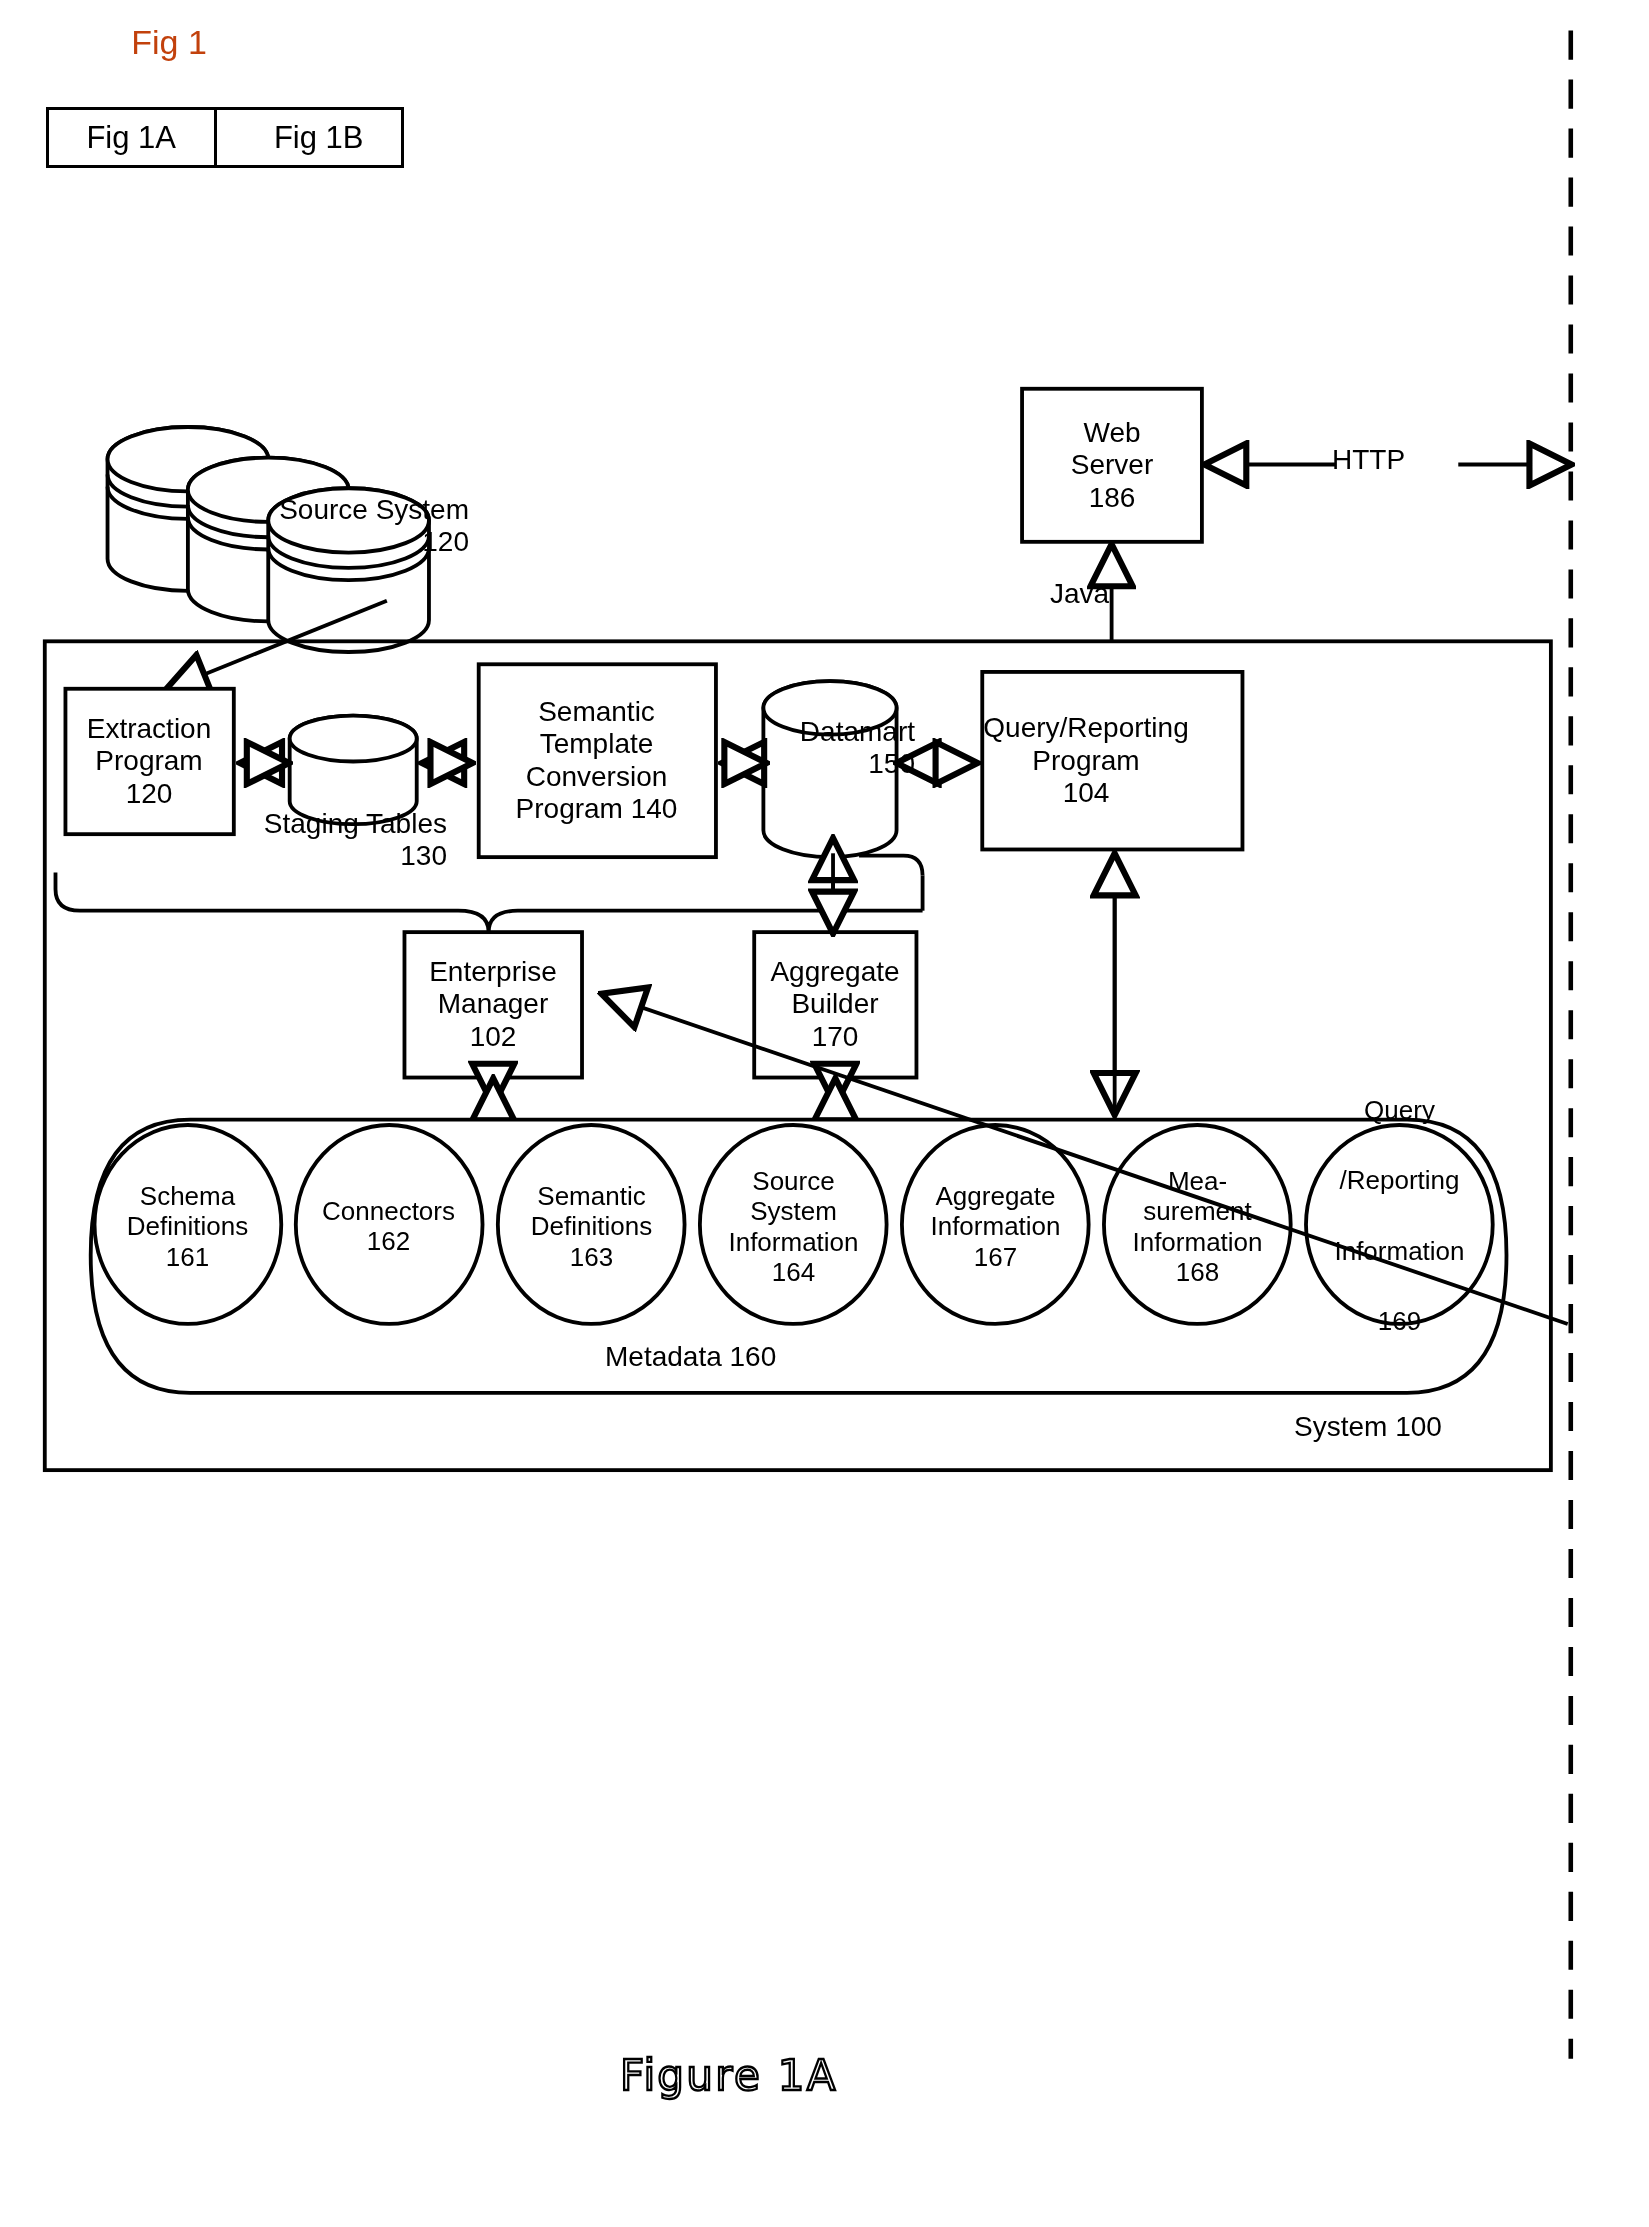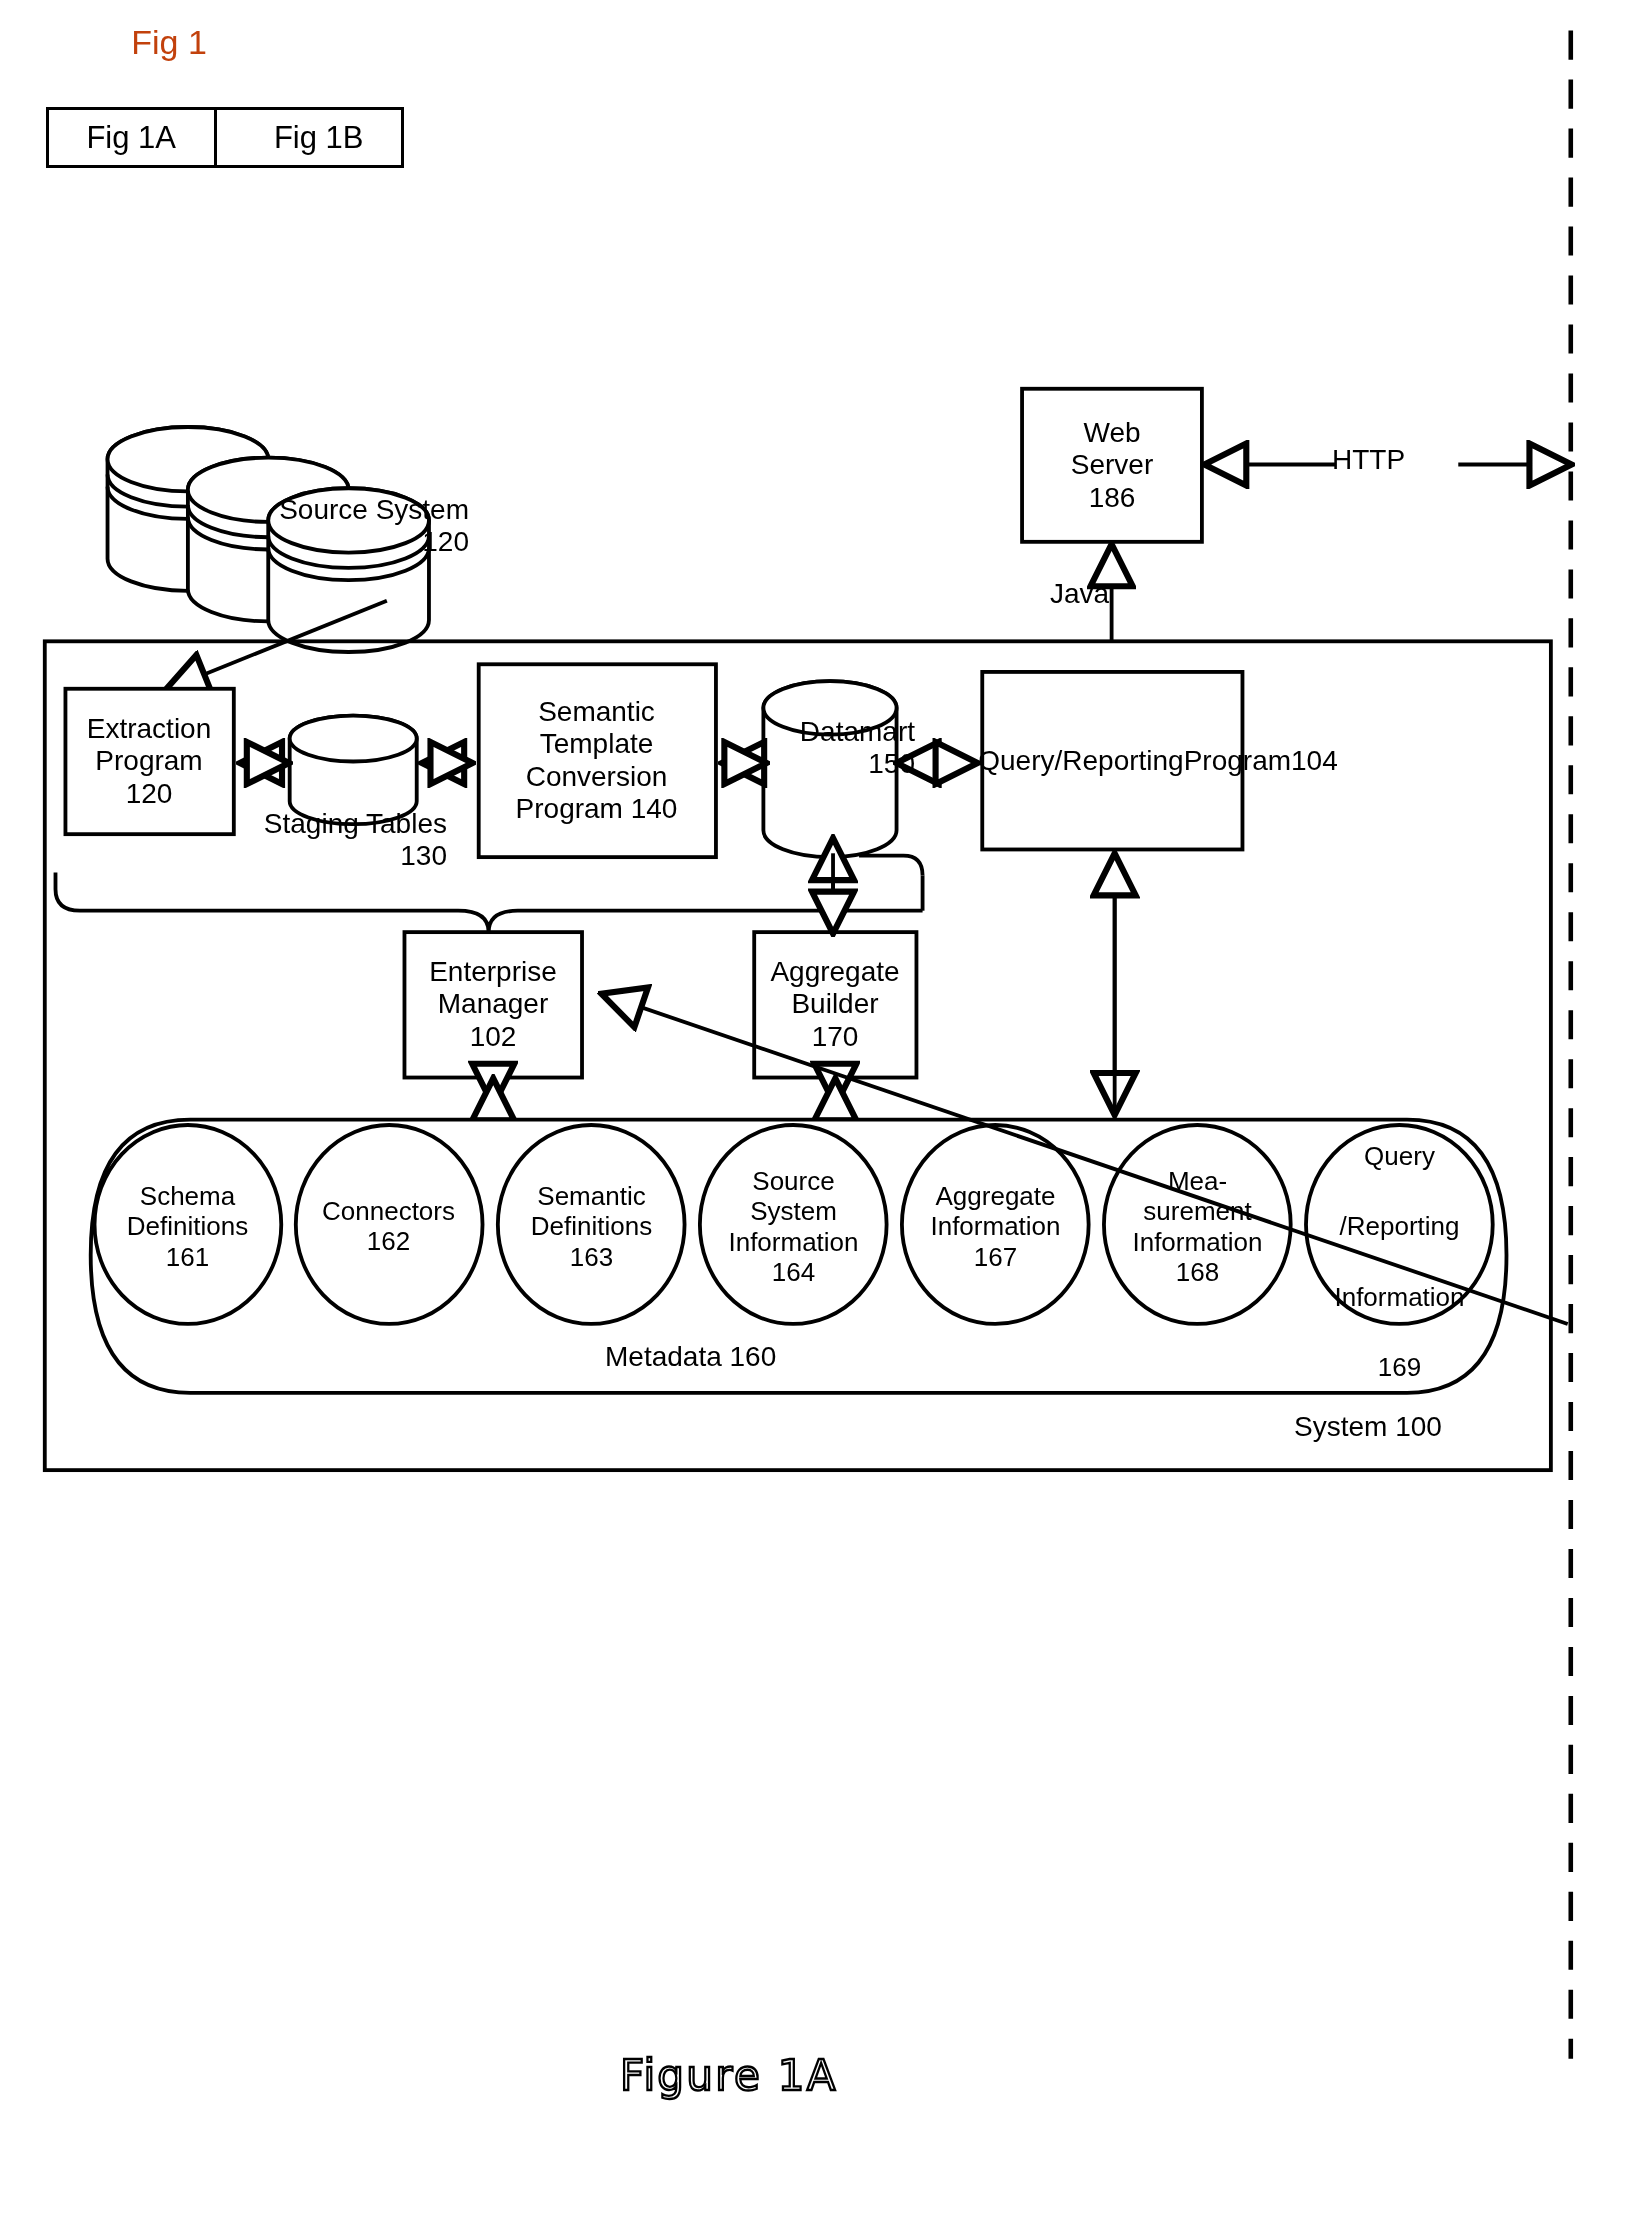--- a/index.html
+++ b/index.html
@@ -163,21 +163,21 @@
   <div>Template</div>
   <div>Conversion</div>
   <div>Program 140</div>
 </div>
 
 <div class="cyl-label" style="left:782px;top:716px;width:133px;">
   <div>Datamart</div>
   <div>150</div>
 </div>
 
-<div class="boxlabel" style="left:1028px;top:672px;width:260px;height:178px;flex-direction:row;">
+<div class="boxlabel" style="left:956px;top:672px;width:260px;height:178px;flex-direction:column;">
   <div>Query/Reporting</div>
   <div>Program</div>
   <div>104</div>
 </div>
 
 <div class="boxlabel" style="left:404px;top:932px;width:178px;height:145px;flex-direction:column;">
   <div>Enterprise</div>
   <div>Manager</div>
   <div>102</div>
 </div>
@@ -212,21 +212,21 @@
   <span>Aggregate</span>
   <span>Information</span>
   <span>167</span>
 </div>
 <div class="circ-label" style="left:1104px;top:1131px;width:187px;height:191px;">
   <span>Mea-</span>
   <span>surement</span>
   <span>Information</span>
   <span>168</span>
 </div>
-<div class="circ-label" style="left:1306px;top:1166px;width:187px;height:191px;gap:40px;">
+<div class="circ-label" style="left:1306px;top:1120px;width:187px;height:191px;gap:40px;">
   <span>Query</span>
   <span>/Reporting</span>
   <span>Information</span>
   <span>169</span>
 </div>
 
 <div class="plain" style="left:605px;top:1341px;width:306px;">Metadata 160</div>
 
 <div class="plain" style="left:1294px;top:1411px;width:222px;">System 100</div>
 

